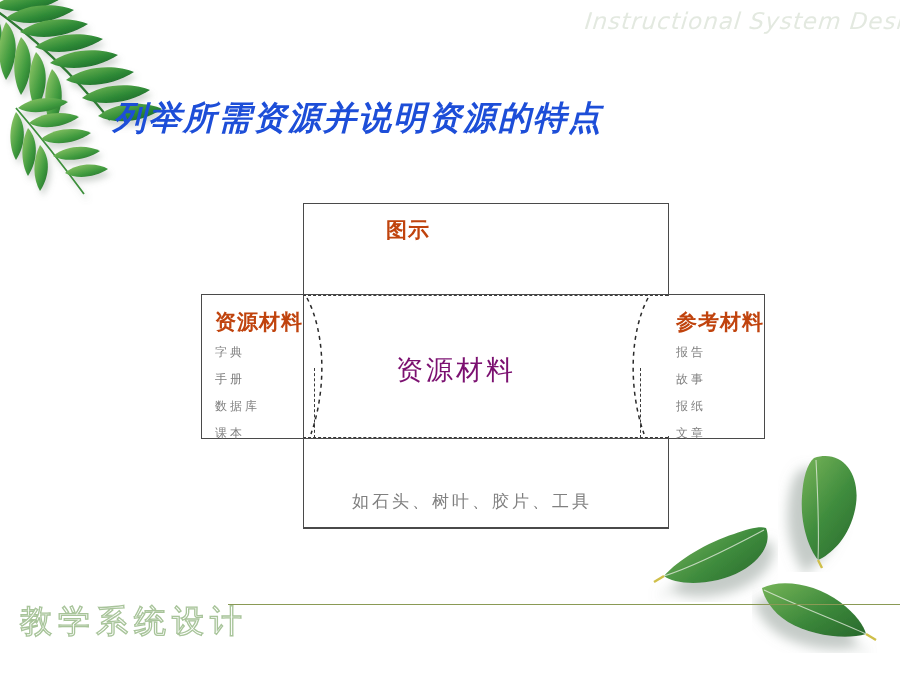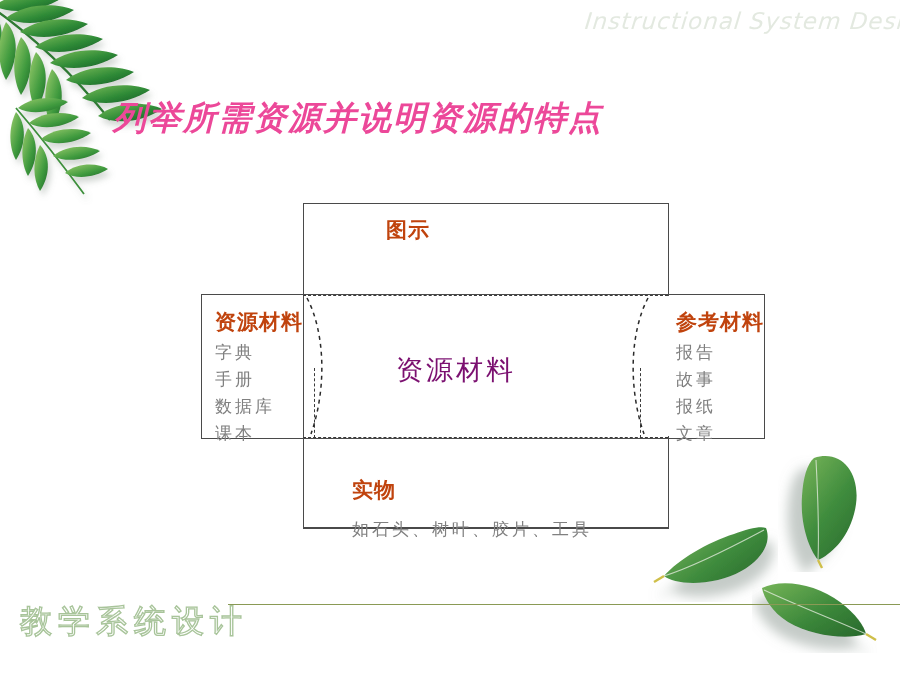--- a/index.html
+++ b/index.html
@@ -19,21 +19,21 @@
     font-size:23px;font-style:italic;letter-spacing:1px;
     color:#e3e9e0;
     white-space:nowrap;
     transform:skewX(-6deg);
   }
 
   
   .title{
     position:absolute;left:113px;top:96px;
     font-size:33px;font-weight:600;font-style:italic;
-    color:#ec4899;
+    color:#1d4ed8;
     letter-spacing:2px;
     white-space:nowrap;
     font-family:"DejaVu Sans","Liberation Sans",sans-serif;
   }
 
   
   .diagram{position:absolute;left:0;top:0;width:900px;height:675px;pointer-events:none;}
 
   .box{position:absolute;border:1.4px solid #4a4a4a;background:transparent;}
   .box-v{left:303px;top:203px;width:364px;height:324px;}
@@ -70,21 +70,21 @@
   }
   .sec-top{position:absolute;left:386px;top:216px;}
   .sec-top .sub-gray{margin-top:6px;}
 
   .sec-bottom{position:absolute;left:352px;top:476px;}
   .sec-bottom .sub-gray{margin-top:14px;}
 
   .sec-left{position:absolute;left:215px;top:308px;}
   .sec-right{position:absolute;left:676px;top:308px;}
   .sec-left .item,.sec-right .item{
-    color:#808080;font-size:17px;letter-spacing:3px;line-height:27px;white-space:nowrap;
+    color:#808080;font-size:12px;letter-spacing:3px;line-height:27px;white-space:nowrap;
   }
   .items-clip{overflow:hidden;height:112px;margin-top:3px;}
 
   .center-label{
     position:absolute;left:396px;top:352px;
     color:#7b1070;font-weight:normal;font-size:27px;letter-spacing:3px;white-space:nowrap;
   }
 
   
   .footer-line{
@@ -219,21 +219,20 @@
       <div class="item">报告</div>
       <div class="item">故事</div>
       <div class="item">报纸</div>
       <div class="item">文章</div>
     </div>
   </div>
 
   <div class="center-label cjk">资源材料</div>
 
   <div class="sec-bottom cjk">
-    <div class="head-orange">实物</div>
     <div class="sub-gray">如石头、树叶、胶片、工具</div>
   </div>
 
   <svg class="deco leaf-a" width="110" height="120" viewBox="0 0 110 120">
     <defs>
       <linearGradient id="lf1" x1="0.2" y1="0" x2="0.9" y2="1">
         <stop offset="0%" stop-color="#6fae55"></stop>
         <stop offset="50%" stop-color="#3f8c3d"></stop>
         <stop offset="100%" stop-color="#2c6d2f"></stop>
       </linearGradient>

